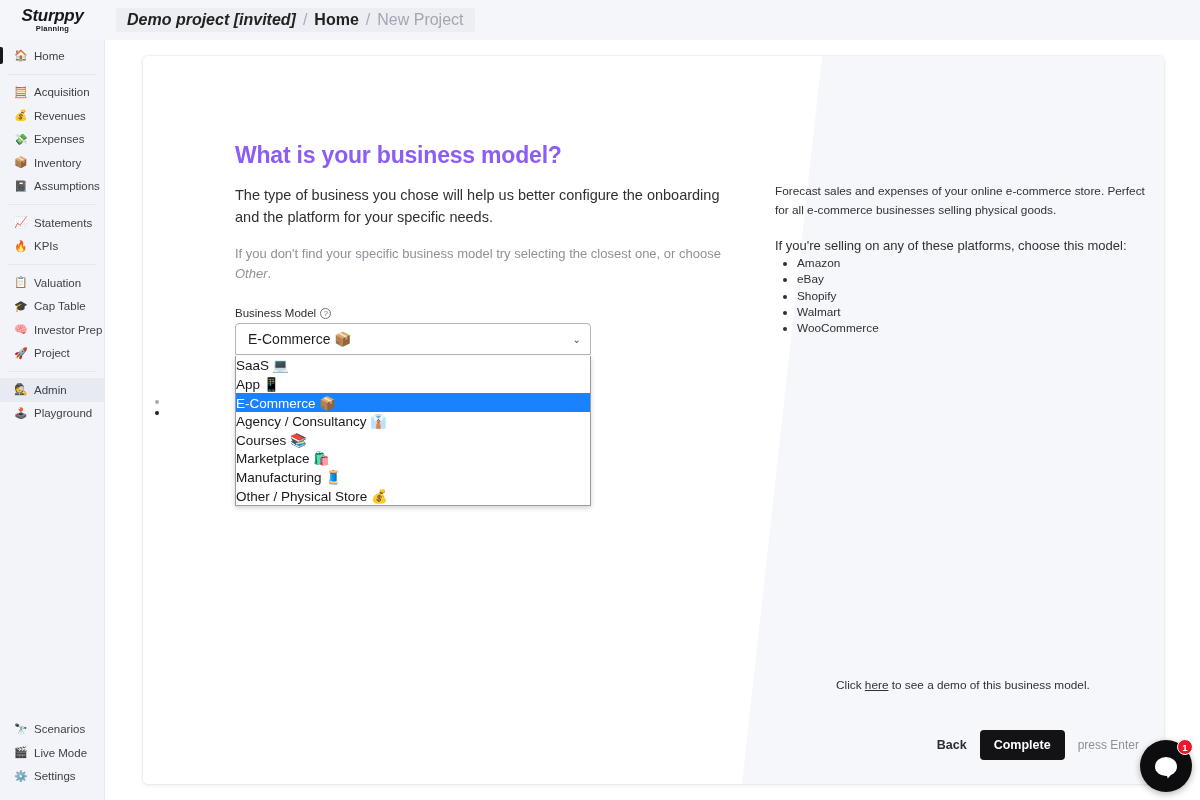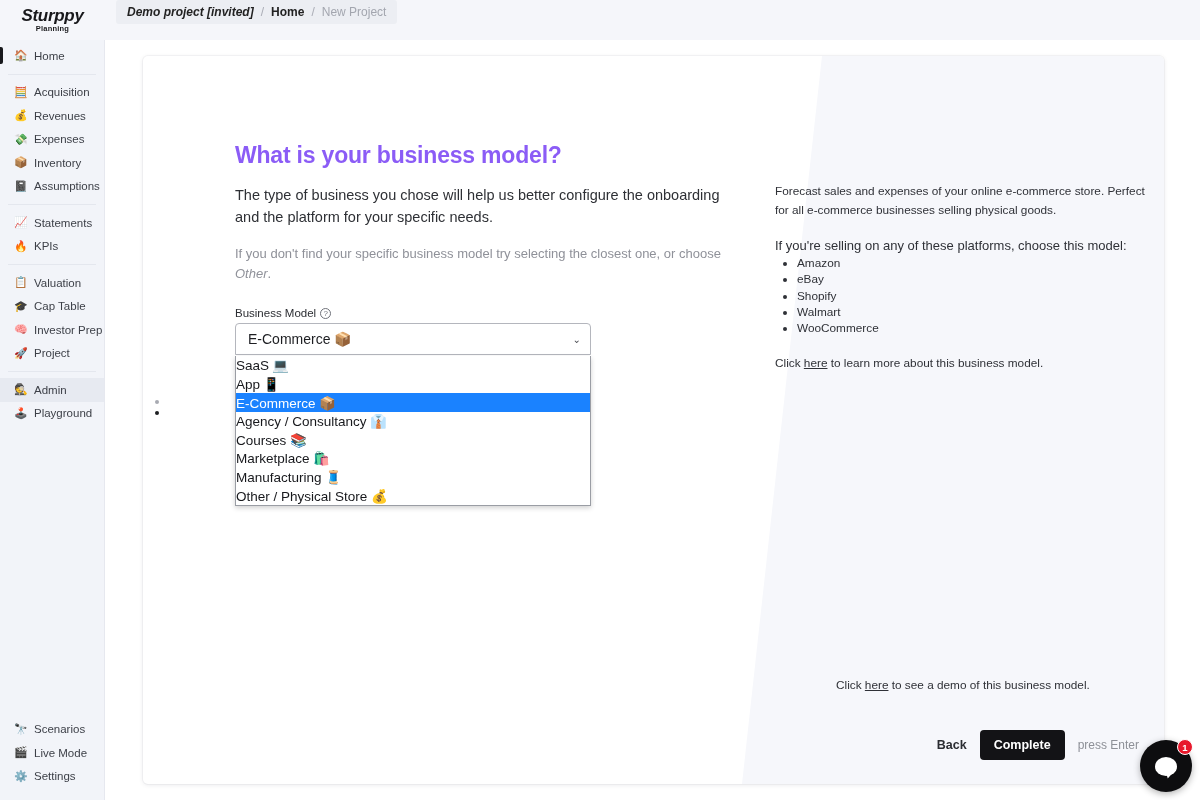--- a/index.html
+++ b/index.html
@@ -8,21 +8,21 @@
     font-family: "Liberation Sans", sans-serif;
     background: #ffffff;
     overflow: hidden;
   }
   #app { position: relative; width: 1200px; height: 800px; }
 
   
   .topbar {
     position: absolute; top: 0; left: 0; width: 1200px; height: 40px;
     background: #f5f6fa;
-    display: flex; 
+    display: flex; align-items: center;
   }
   .brand {
     width: 105px; height: 40px;
     display: flex; flex-direction: column;
     align-items: center; justify-content: center;
     background: #f5f6fa;
   }
   .brand-name {
     font-size: 17px; font-weight: bold; color: #18181b;
     letter-spacing: -0.3px; font-style: italic; line-height: 17px;
@@ -30,21 +30,21 @@
   .brand-sub {
     font-size: 7.5px; font-weight: bold; color: #18181b;
     letter-spacing: 0.2px; line-height: 10px;
   }
   .breadcrumb {
     margin-left: 11px;
     background: #eceef3;
     height: 24px; border-radius: 3px;
     display: flex; align-items: center; gap: 7px;
     padding: 0 11px;
-    font-size: 12px;
+    font-size: 16px;
   }
   .bc-project { font-style: italic; font-weight: bold; color: #222; }
   .bc-sep { color: #a9acb5; }
   .bc-home { font-weight: bold; color: #222; }
   .bc-current { color: #a3a6af; }
 
   
   .sidebar {
     position: absolute; top: 40px; left: 0; width: 105px; height: 760px;
     background: #f2f4f9;
@@ -366,23 +366,20 @@
     <div class="right-pane">
       <div class="rp-para">Forecast sales and expenses of your online e-commerce store. Perfect for all e-commerce businesses selling physical goods.</div>
       <div class="rp-lead">If you're selling on any of these platforms, choose this model:</div>
       <ul class="rp-list" id="platform-list">
           <li>Amazon</li>
           <li>eBay</li>
           <li>Shopify</li>
           <li>Walmart</li>
           <li>WooCommerce</li>
         </ul>
-      <div class="rp-link-line">
-        <span>Click </span><span class="u-link">here</span><span> to learn more about this business model.</span>
-      </div>
     </div>
 
     <div class="demo-line">
       <span>Click </span><span class="u-link">here</span><span> to see a demo of this business model.</span>
     </div>
 
     <div class="footer-actions">
       <button class="back-btn">Back</button>
       <button class="complete-btn">Complete</button>
       <span class="press-enter">press Enter</span>

